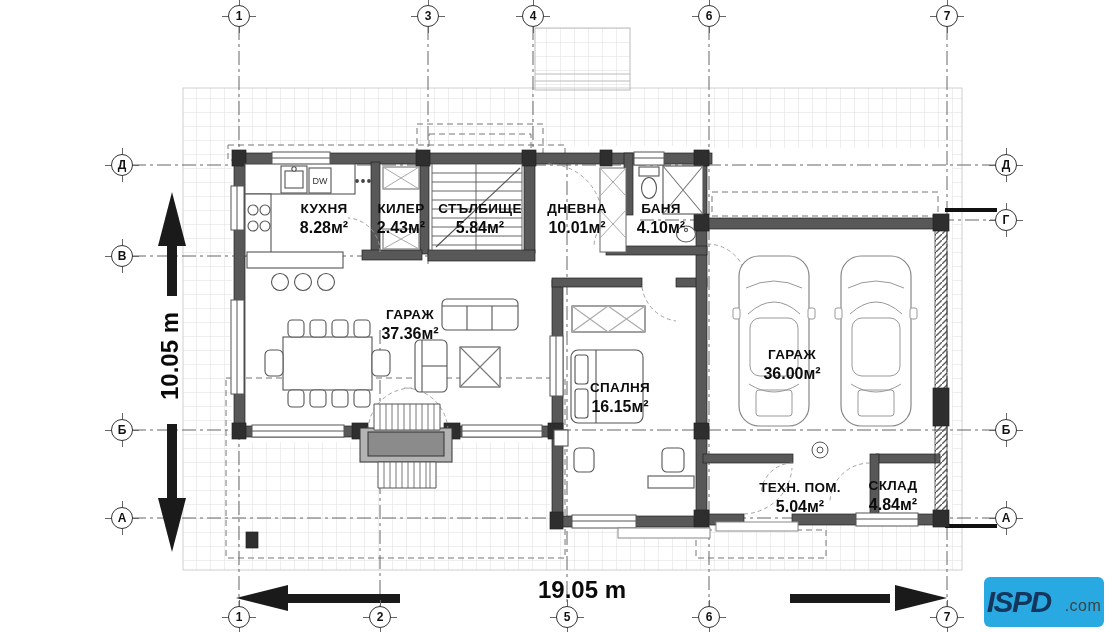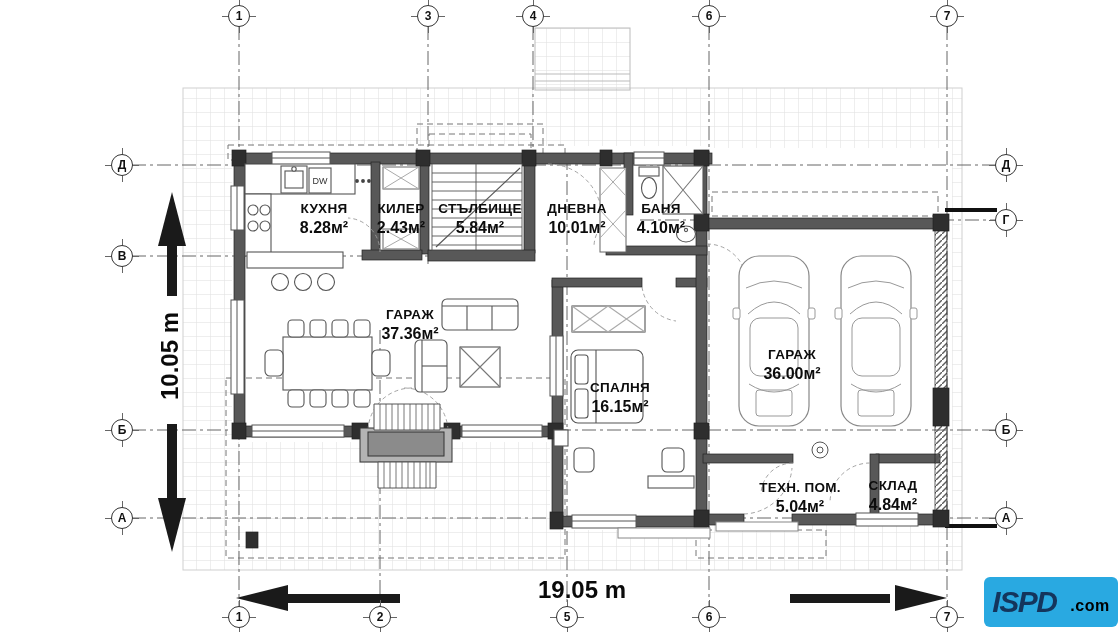--- a/index.html
+++ b/index.html
@@ -18,24 +18,24 @@
     color:#0c0c0c;white-space:nowrap;line-height:1.25;z-index:5;}
   .roomlbl .nm{display:block;font-size:13.5px;letter-spacing:.3px;}
   .roomlbl .ar{display:block;font-size:16px;}
 
   .dimlbl{position:absolute;transform:translate(-50%,-50%);font-size:24px;font-weight:bold;
     color:#0a0a0a;white-space:nowrap;z-index:5;}
   .dimlbl.vert{transform:translate(-50%,-50%) rotate(-90deg);}
 
   .dwlbl{position:absolute;transform:translate(-50%,-50%);font-size:9px;color:#333;z-index:5;}
 
-  .logo{position:absolute;left:984px;top:577px;width:134px;height:50px;background:#29a9e1;
+  .logo{position:absolute;left:984px;top:577px;width:120px;height:50px;background:#29a9e1;
     border-radius:6px;display:flex;align-items:center;justify-content:center;z-index:8;cursor:pointer;}
   .logo .nm{font-size:30px;font-weight:800;color:#14355c;letter-spacing:-1.5px;font-style:italic;}
-  .logo .tld{font-size:16px;font-weight:bold;color:#000000;margin-left:14px;margin-top:8px;letter-spacing:.5px;}
+  .logo .tld{font-size:16px;font-weight:normal;color:#404040;margin-left:14px;margin-top:8px;letter-spacing:.5px;}
 </style>
 </head>
 <body>
 
 <div id="stage">
 
   <svg width="1120" height="632" viewBox="0 0 1120 632" style="position:absolute;left:0;top:0;">
     <defs>
       <pattern id="pav" width="14" height="14" patternUnits="userSpaceOnUse">
         <path d="M14 0H0V14" fill="none" stroke="#dedede" stroke-width="1"></path>

